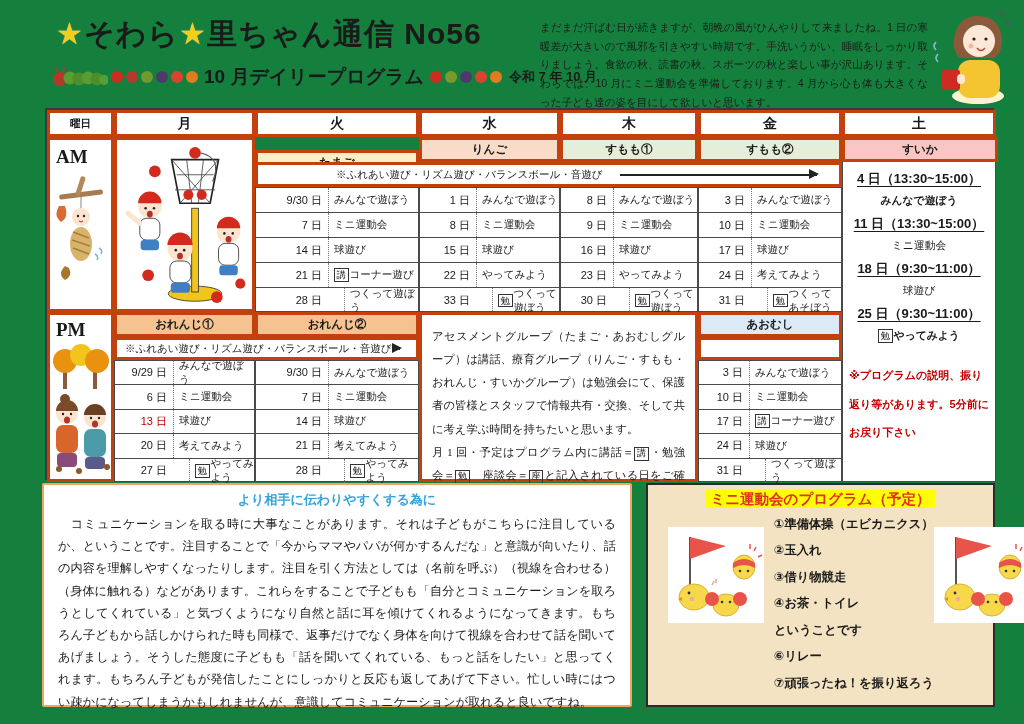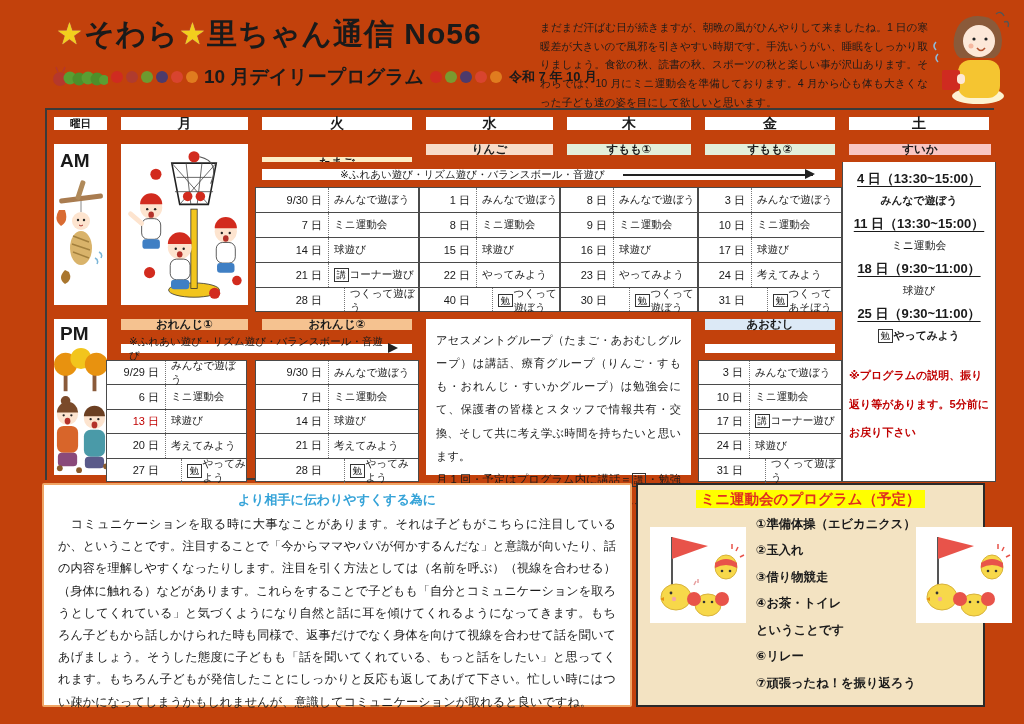--- a/index.html
+++ b/index.html
@@ -1,30 +1,30 @@
 <!DOCTYPE html>
 <html><head>
 <meta charset="utf-8">
 <style>
   html,body{margin:0;padding:0;background:#fff;}
-  .page{position:relative;width:1024px;height:724px;background:#c2410c;overflow:hidden;
+  .page{position:relative;width:1024px;height:724px;background:#15803d;overflow:hidden;
         font-family:"Liberation Sans","DejaVu Sans",sans-serif;color:#1a1a1a;}
   .abs{position:absolute;box-sizing:border-box;}
   
   .title{font-size:30px;font-weight:bold;letter-spacing:1px;white-space:nowrap;}
   .title .star{color:#f2cf1d;text-shadow:0 0 1px #caa;}
   .subtitle-row{display:flex;align-items:center;gap:3px;}
   .subtitle{font-size:19px;font-weight:bold;margin:0 3px;}
   .era{font-size:13px;font-weight:bold;margin-left:4px;white-space:nowrap;}
   .fruit{width:12px;height:12px;border-radius:50%;display:inline-block;}
   .intro{font-size:10.6px;line-height:1.76;text-align:justify;}
   
   .tbl{border:2px solid #3a3a3a;}
-  .cell{position:absolute;box-sizing:border-box;border:7px solid #c2410c;
-        display:flex;align-items:center;justify-content:center;font-size:11px;background:#fff;}
+  .cell{position:absolute;box-sizing:border-box;border:3px solid #c2410c;
+        display:flex;align-items:center;justify-content:center;font-size:11px;background:#fff;font-family:Liberation Serif, serif;}
   .dayhdr{font-size:14px;font-weight:bold;}
   .grp{font-weight:bold;font-size:11.5px;}
   .col{position:absolute;box-sizing:border-box;border:1px solid #4a4a4a;background:#fff;}
   .srow{display:flex;align-items:center;height:25px;border-bottom:1px solid #4a4a4a;box-sizing:border-box;}
   .srow:last-child{border-bottom:none;gap:16px;}
   .srow .d{flex:0 0 auto;text-align:right;padding-right:6px;font-size:11px;box-sizing:border-box;}
   .srow .a{flex:1;border-left:1px dotted #777;padding-left:5px;font-size:10.6px;display:flex;align-items:center;height:100%;box-sizing:border-box;}
   .boxed{display:inline-block;border:1.2px solid #333;font-size:9.5px;line-height:1.05;padding:1px 1.5px;margin-right:1px;font-weight:normal;}
   .red{color:#c00000;}
   .noterow{display:flex;align-items:center;font-size:10.5px;padding:0 8px;}
@@ -33,21 +33,21 @@
                border-top:5px solid transparent;border-bottom:5px solid transparent;}
   .satline{font-weight:bold;font-size:13px;text-decoration:underline;text-underline-offset:3px;margin-top:7px;}
   .satact{font-size:10.8px;font-weight:bold;margin-top:6px;}
   .satact.norm{font-weight:normal;}
   .rednote{color:#c00000;font-weight:bold;font-size:11px;line-height:2.6;text-align:left;padding:0 6px;}
   .infotext{font-size:11.3px;line-height:2.05;text-align:justify;padding:10px 10px 0 10px;}
   
   .boxL{border:2px solid #f0a565;border-radius:2px;background:#fff;padding:6px 14px;}
   .boxL .t{color:#35a3d8;font-weight:bold;font-size:13px;text-align:center;margin-bottom:4px;}
   .boxL .b{font-size:12.2px;line-height:1.82;text-align:justify;}
-  .boxR{border:2px solid #2a2a2a;background:#f3e3c2;padding:5px 12px;}
+  .boxR{border:2px solid #2a2a2a;background:#f3e3c2;padding:5px 20px;margin-left:10px;}
   .boxR .t{text-align:center;margin-bottom:2px;}
   .boxR .t span{background:#ffff00;color:#e03020;font-weight:bold;font-size:14.5px;padding:1px 4px;}
   .boxR .items{display:flex;align-items:flex-start;}
   .boxR .list{flex:1;padding-left:10px;}
   .boxR .list div{font-size:12.3px;font-weight:bold;line-height:2.15;white-space:nowrap;}
   .chickbox{width:96px;height:96px;background:#fff;flex:0 0 auto;margin-top:16px;}
 </style>
 </head>
 <body>
 
@@ -233,21 +233,21 @@
             <span>球遊び</span>
           </span>
         </div>
       <div class="srow">
           <span class="d" style="width:56px;">22 日</span>
           <span class="a">
             <span>やってみよう</span>
           </span>
         </div>
       <div class="srow">
-          <span class="d" style="width:56px;">40 日</span>
+          <span class="d" style="width:56px;">33 日</span>
           <span class="a">
             <span class="boxed">勉</span>
             <span>つくって遊ぼう</span>
           </span>
         </div>
     </div>
 
     <div class="col" style="left:513px;top:77px;width:138px;height:125px;">
       <div class="srow">
           <span class="d" style="width:52px;">8 日</span>
@@ -361,21 +361,21 @@
     </div>
 
     <div class="cell grp" style="left:67px;top:202px;width:141px;height:25px;background:#f5c290;">おれんじ①</div>
     <div class="cell grp" style="left:208px;top:202px;width:164px;height:25px;background:#f5c290;">おれんじ②</div>
 
     <div class="cell noterow" style="left:67px;top:227px;width:305px;height:23px;justify-content:flex-start;">
       <span>※ふれあい遊び・リズム遊び・バランスボール・音遊び</span>
       <span class="arrow" style="margin:0 8px;"></span>
     </div>
 
-    <div class="col" style="left:59px;top:250px;width:141px;height:122px;">
+    <div class="col" style="left:67px;top:250px;width:141px;height:122px;">
       <div class="srow" style="height:24.4px;">
           <span class="d" style="width:58px;">9/29 日</span>
           <span class="a">
             <span>みんなで遊ぼう</span>
           </span>
         </div>
       <div class="srow" style="height:24.4px;">
           <span class="d" style="width:58px;">6 日</span>
           <span class="a">
             <span>ミニ運動会</span>

